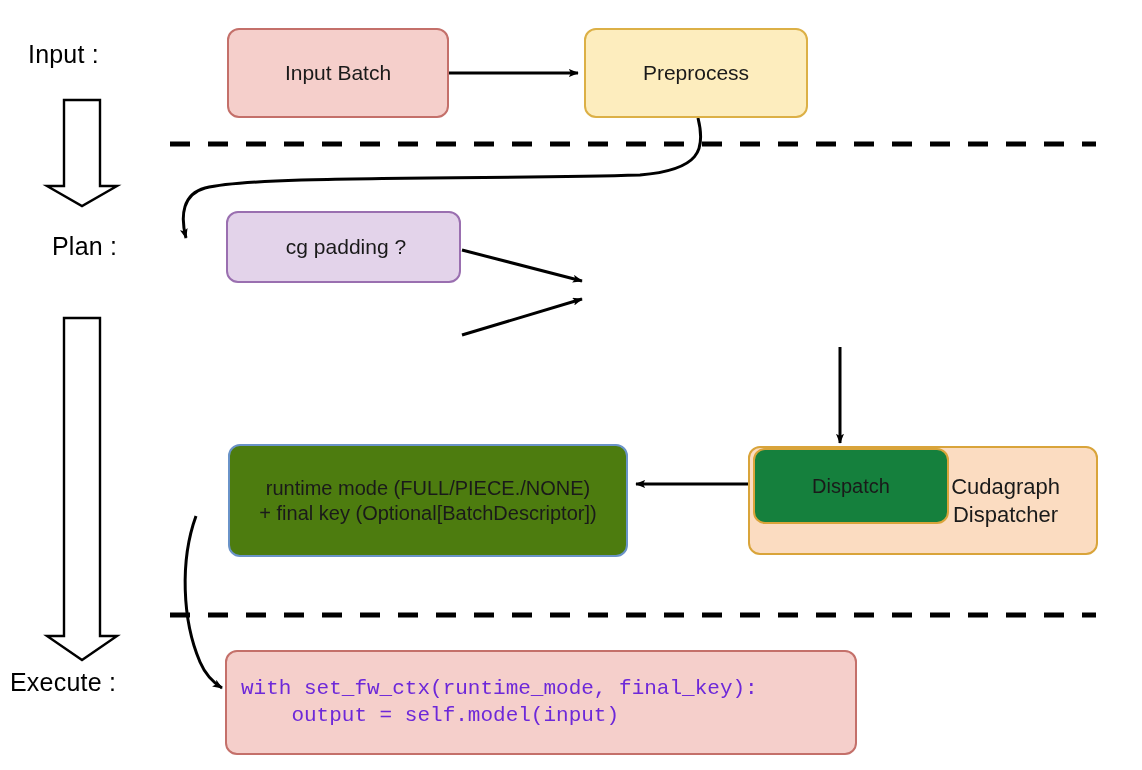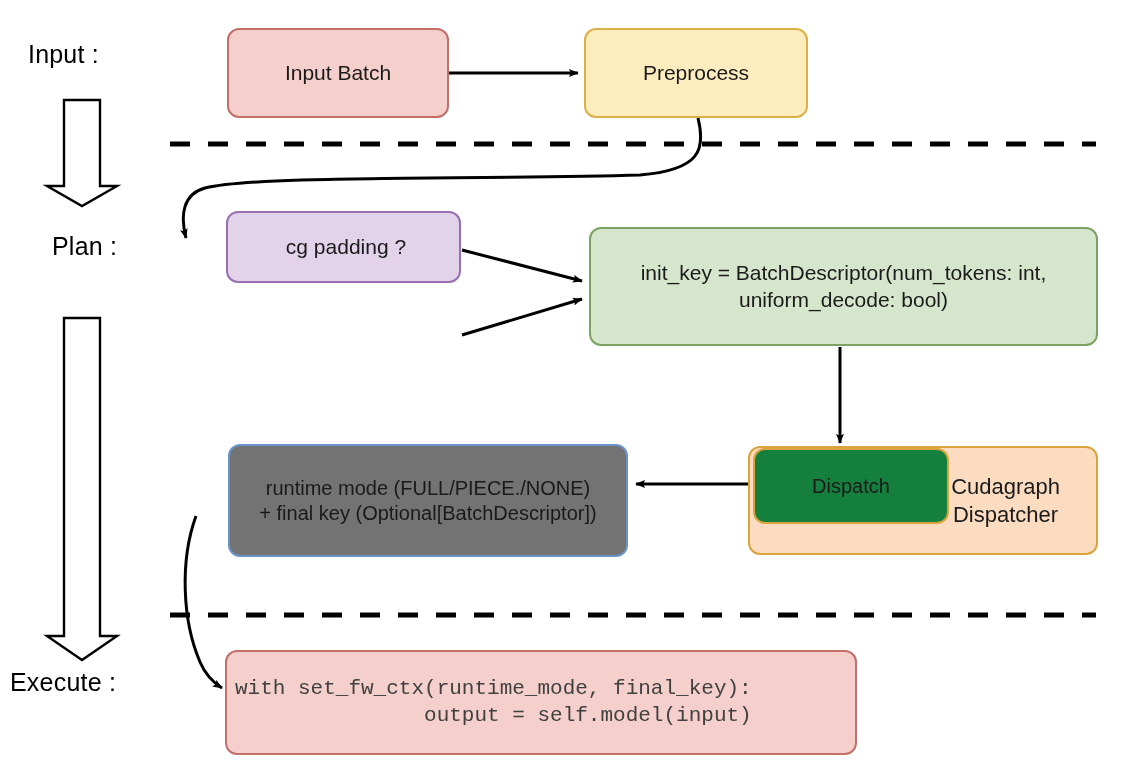--- a/index.html
+++ b/index.html
@@ -45,24 +45,24 @@
     font-family: "Liberation Sans", sans-serif;
     font-size: 21px;
     color: #1a1a1a;
     line-height: 1.25;
     padding: 4px 8px;
   }
   .node.code {
     font-family: "Liberation Mono", monospace;
     font-size: 21px;
     justify-content: flex-start;
-    text-align: right;
+    text-align: left;
     white-space: pre;
-    padding-left: 8px;
-    color: #404040;
+    padding-left: 14px;
+    color: #6d28d9;
     letter-spacing: 0px;
   }
   .node.multiline {
     white-space: pre-line;
   }
 </style>
 </head>
 <body>
 
 <div id="canvas">
@@ -102,27 +102,25 @@
 
   <div class="stage-label" style="left:10px; top:668px;">Execute :</div>
 
   <div class="node" style="left:227px; top:28px; width:222px; height:90px; background:#f5cfcb; border-color:#c4706a;">Input Batch</div>
 
   <div class="node" style="left:584px; top:28px; width:224px; height:90px; background:#fdedbe; border-color:#dcb046;">Preprocess</div>
 
   <div class="node" style="left:226px; top:211px; width:235px; height:72px; background:#e3d3ea; border-color:#9a6fb0;padding-left:13px;">cg padding ?</div>
 
 
-  <div class="node multiline" style="left:589px; top:227px; width:509px; height:119px; background:#d6e6cd; border-color:#7aa364;">init_key = BatchDescriptor(num_tokens: int,
-uniform_decode: bool)</div>
 
   <div class="node multiline" style="left:748px; top:446px; width:350px; height:109px; background:#fbdcc1; border-color:#d9a43a; justify-content:flex-end; padding-right:36px; font-size:22px;">Cudagraph
 Dispatcher</div>
 
   <div class="node" style="left:753px; top:448px; width:196px; height:76px; background:#15803d; border-color:#d9a43a; font-size:20px;">Dispatch</div>
 
-  <div class="node multiline" style="left:228px; top:444px; width:400px; height:113px; background:#737373; border-color:#6a93c8; font-size:20px;">runtime mode (FULL/PIECE./NONE)
+  <div class="node multiline" style="left:228px; top:444px; width:400px; height:113px; background:#4d7c0f; border-color:#6a93c8; font-size:20px;">runtime mode (FULL/PIECE./NONE)
 + final key (Optional[BatchDescriptor])</div>
 
   <div class="node code" style="left:225px; top:650px; width:632px; height:105px; background:#f5cfcb; border-color:#c4706a;">with set_fw_ctx(runtime_mode, final_key):
     output = self.model(input)</div>
 
 </div>
 
 </body></html>

